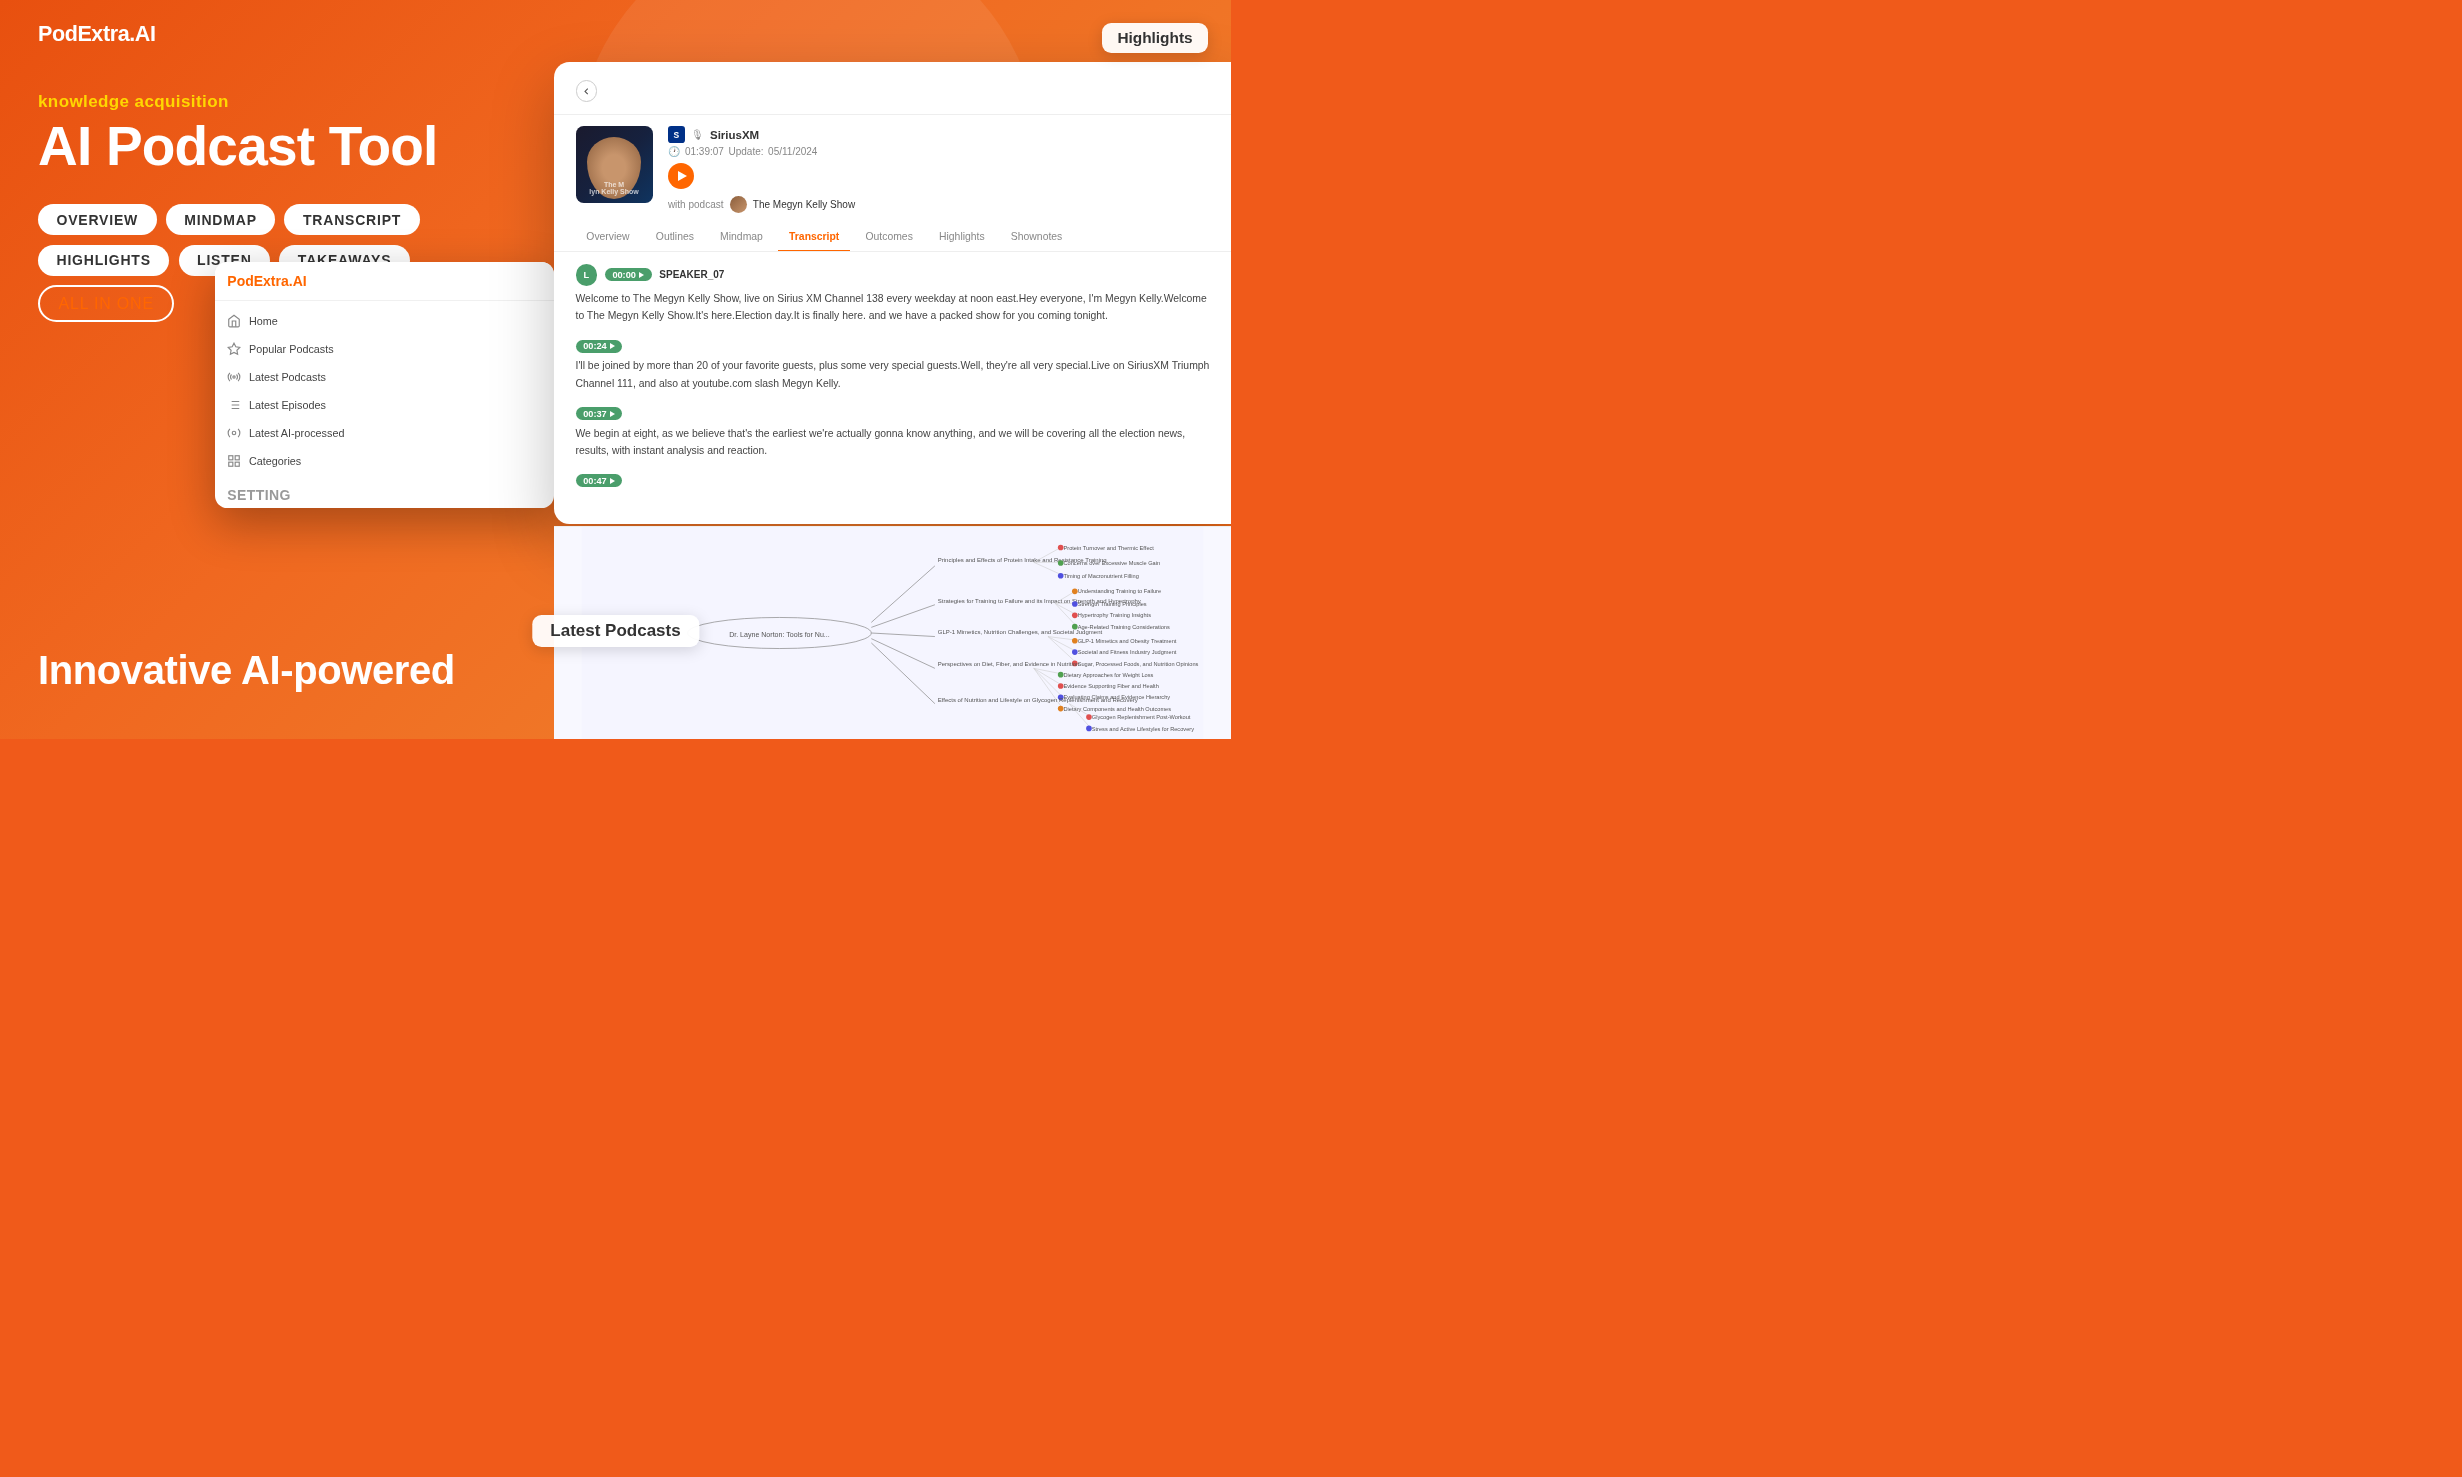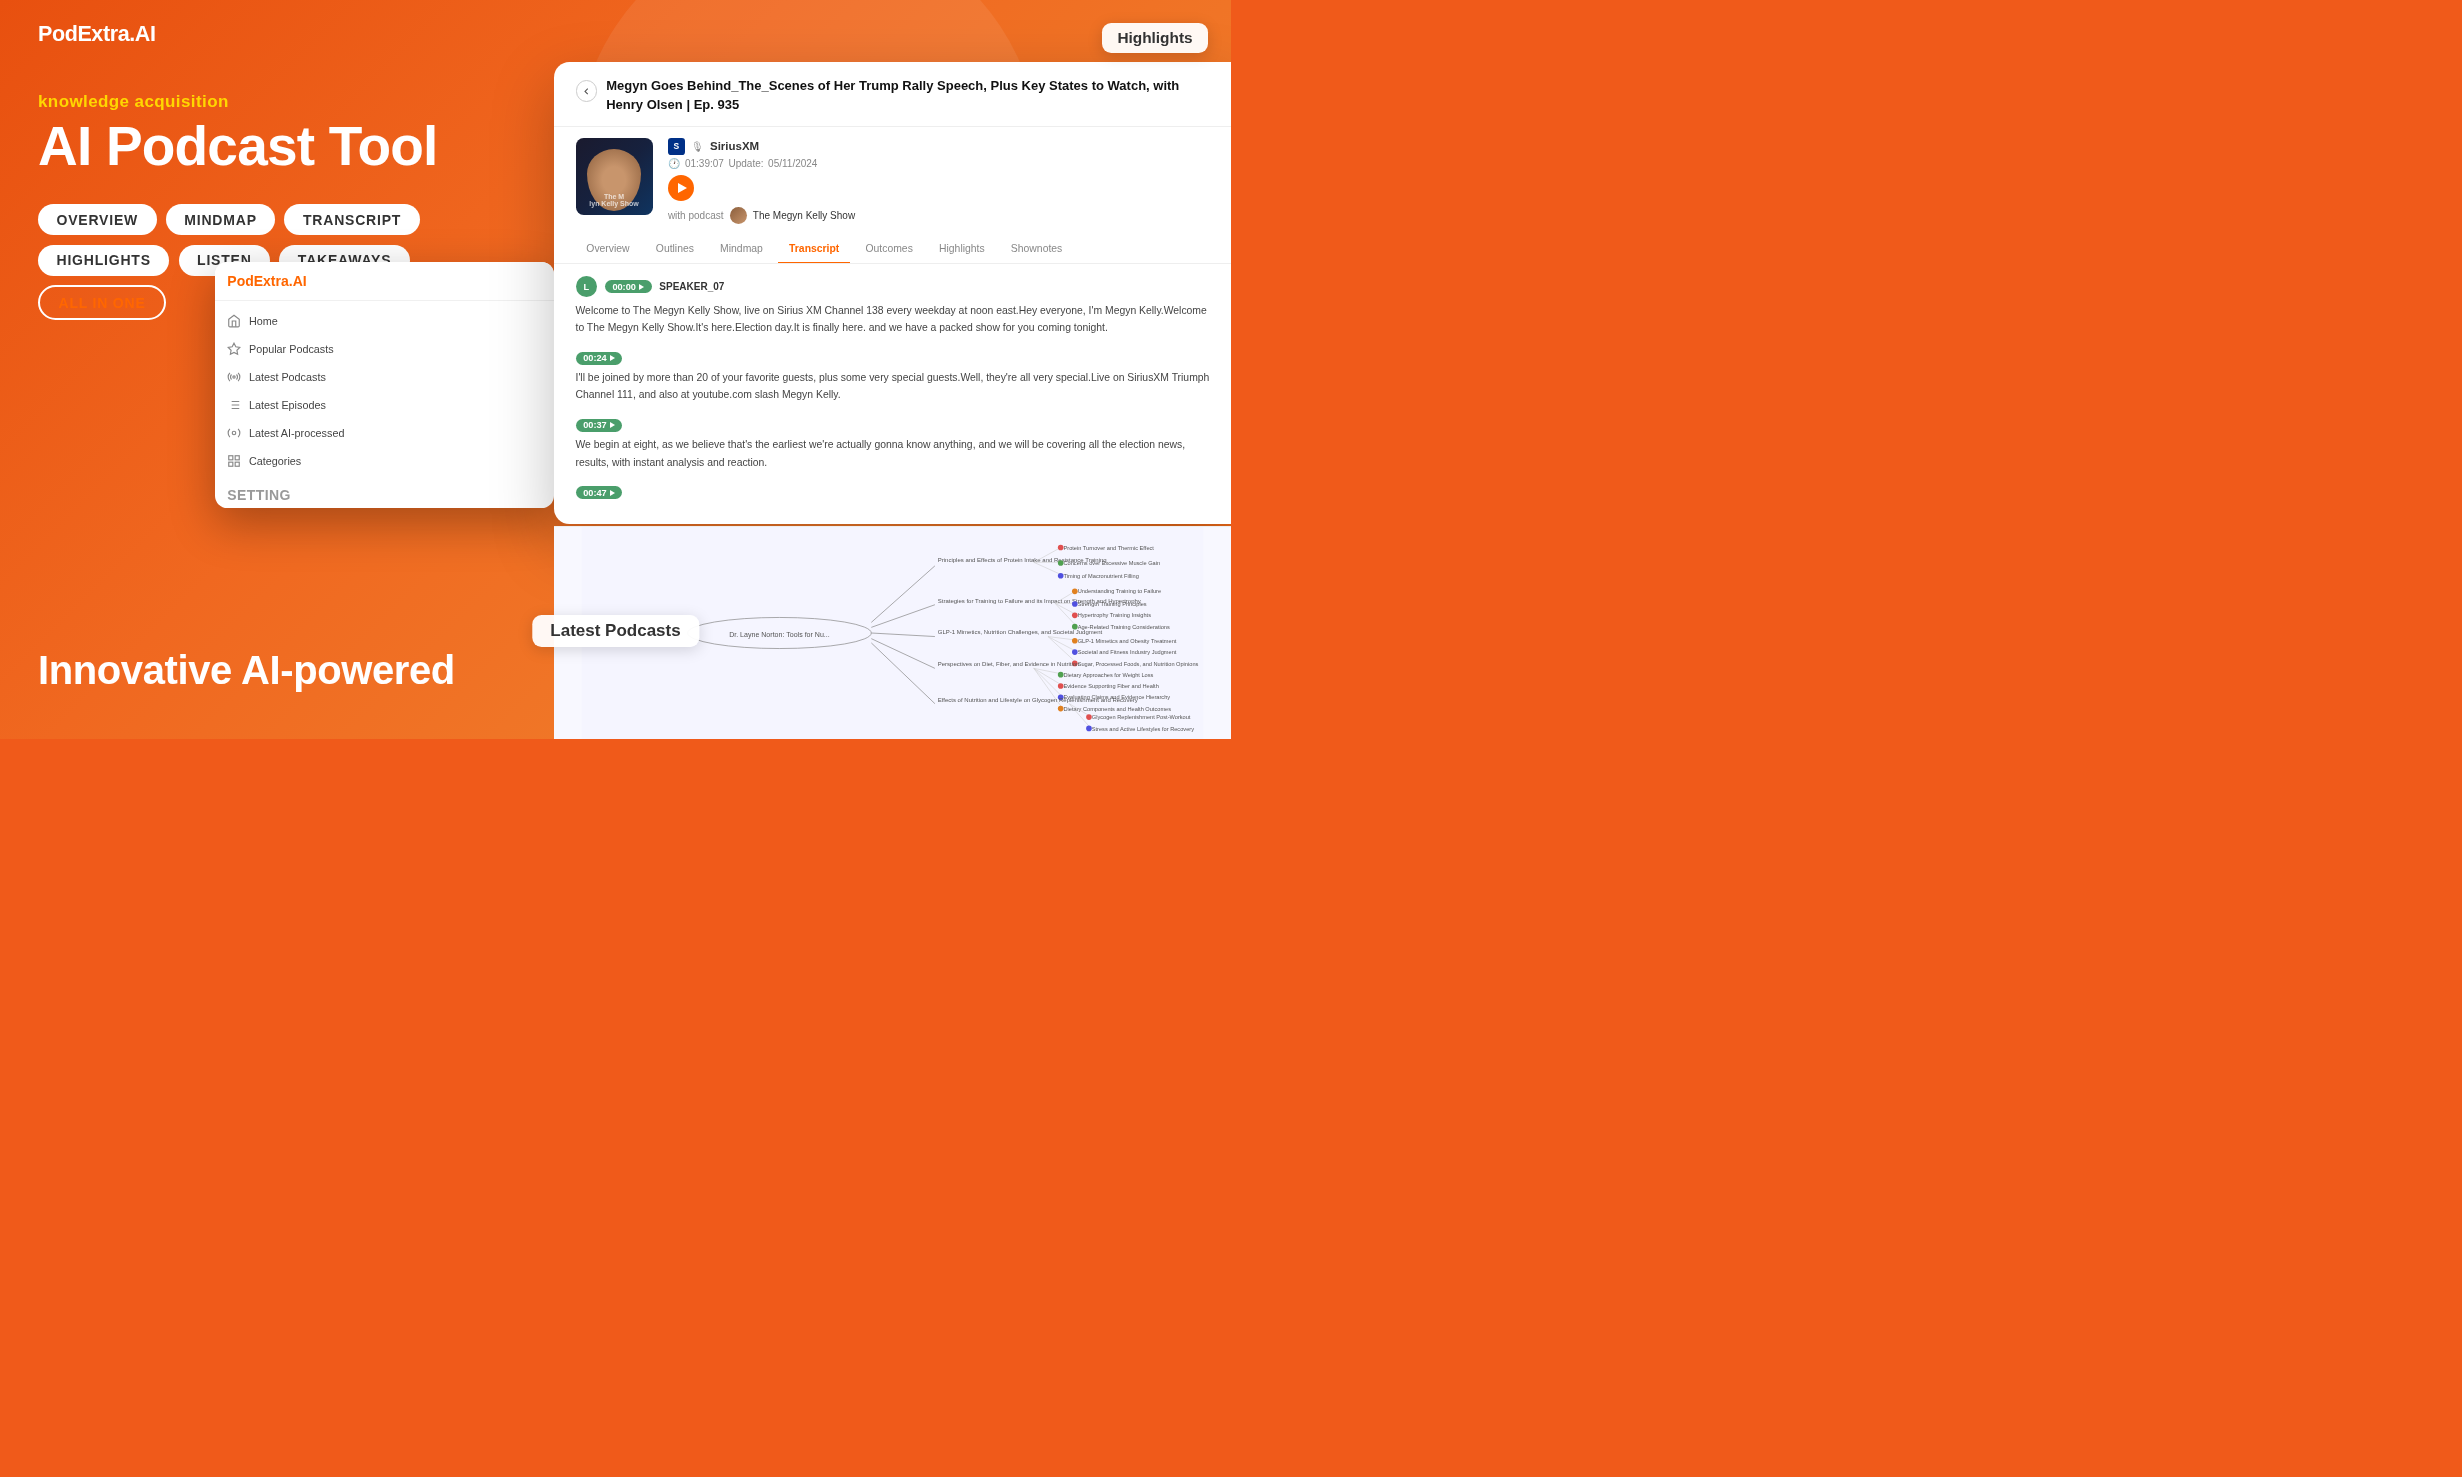--- a/index.html
+++ b/index.html
@@ -91,22 +91,22 @@
       font-weight: 700;
       letter-spacing: 0.8px;
     }
 
     .tag-highlighted {
       background: transparent;
       color: #ff6600;
       border: 2.3px solid white;
       border-radius: 23px;
       padding: 7.7px 18.5px;
-      font-size: 14px;
-      font-weight: 700;
+      font-size: 16px;
+      font-weight: 400;
       letter-spacing: 0.8px;
     }
 
     
     .bottom-text {
       position: absolute;
       bottom: 46px;
       left: 38px;
       font-size: 40px;
       font-weight: 800;
@@ -554,21 +554,20 @@
 </div>
 
 <div class="main-app-window">
 
   <div class="main-window-header">
     <div class="back-btn">
       <svg width="10.8" height="10.8" viewBox="0 0 24 24" fill="none" stroke="#555" stroke-width="2.5">
           <polyline points="15 18 9 12 15 6"></polyline>
         </svg>
     </div>
-    <div class="episode-title">Megyn Goes Behind_The_Scenes of Her Trump Rally Speech, Plus Key States to Watch, with Henry Olsen | Ep. 935</div>
   </div>
 
   <div class="podcast-meta">
 
     <div class="podcast-thumb">
       <div class="thumb-person"></div>
       <div class="thumb-text">The M<br>lyn Kelly Show</div>
     </div>
 
     <div class="podcast-info">

